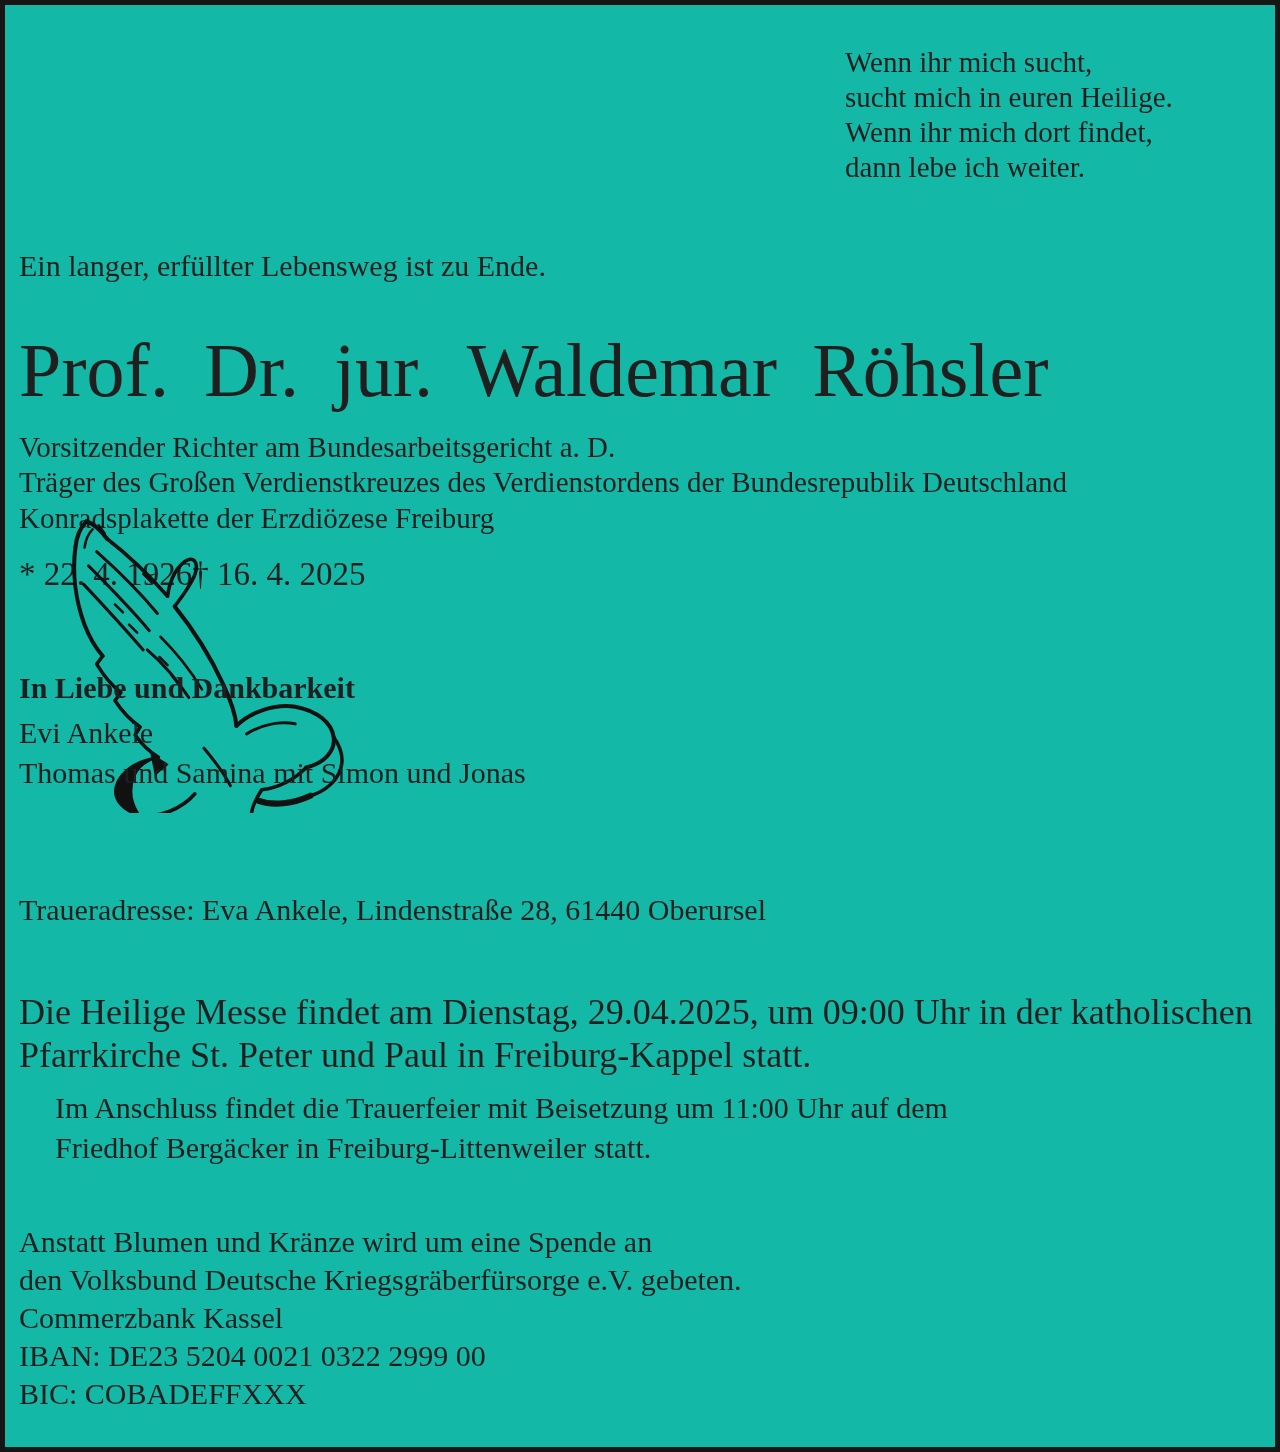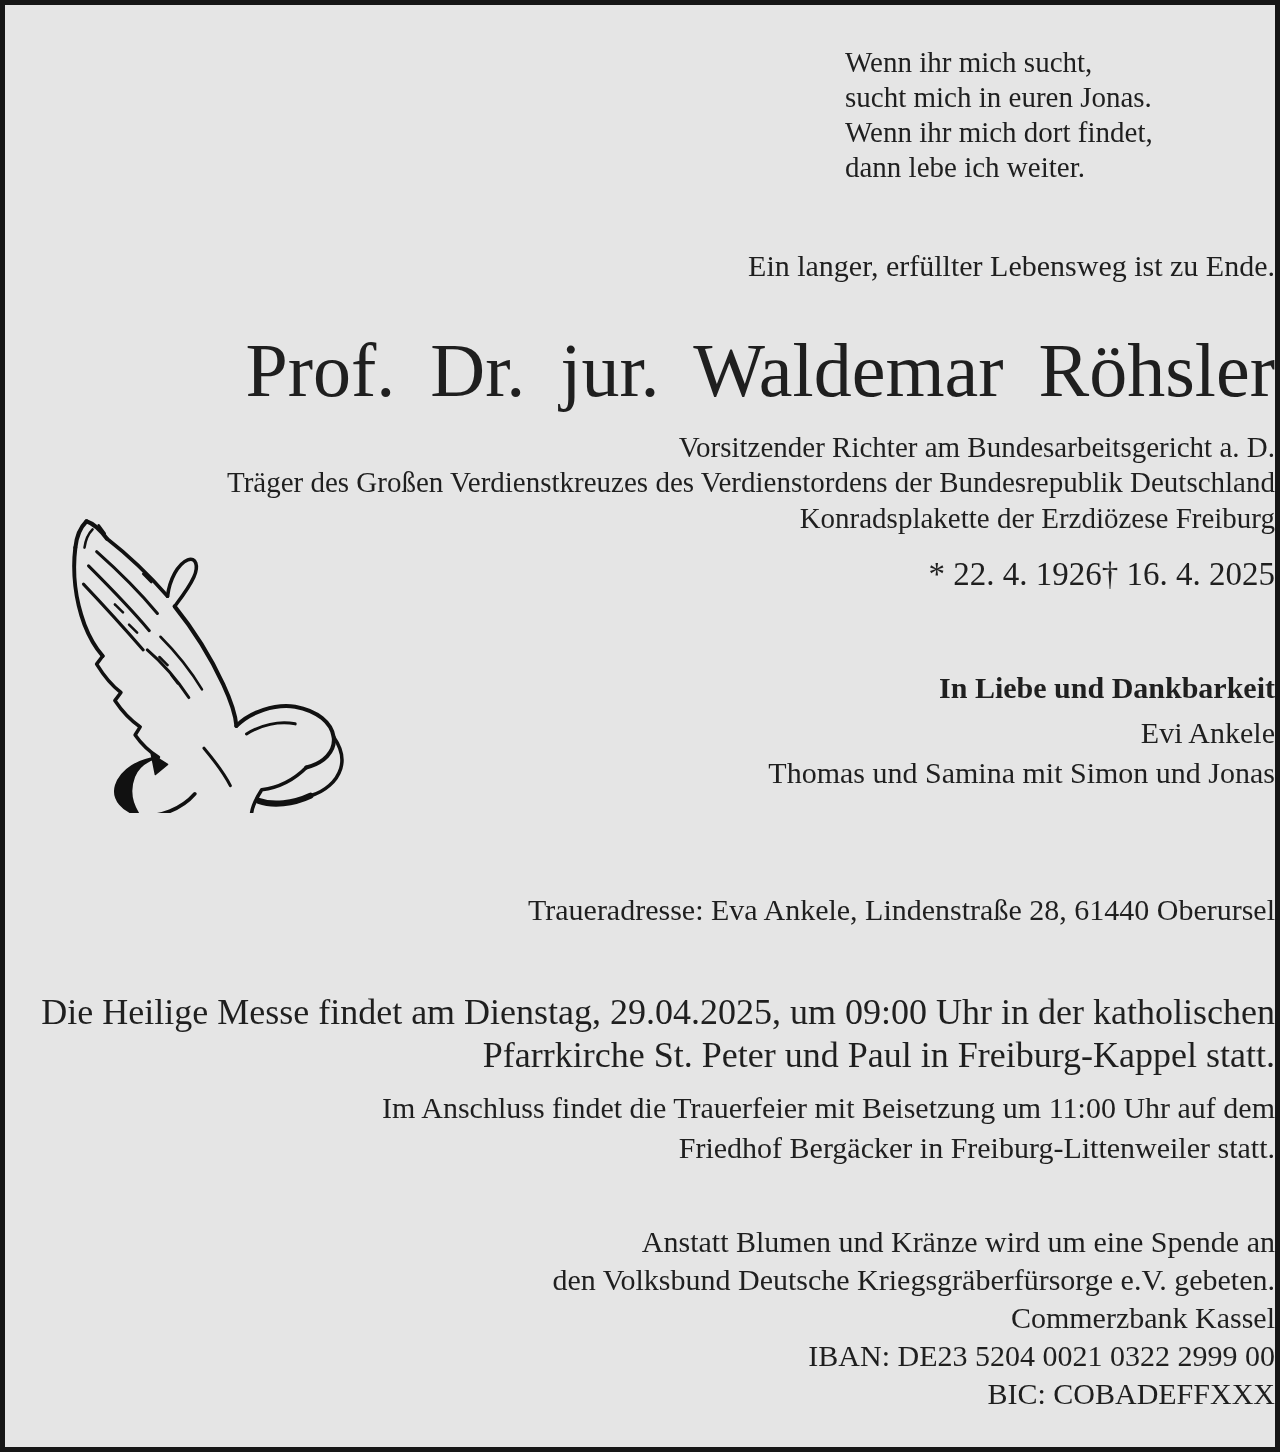--- a/index.html
+++ b/index.html
@@ -6,31 +6,31 @@
   html, body {
     margin: 0;
     padding: 0;
     background: #ffffff;
   }
   .ad {
     position: relative;
     width: 1280px;
     height: 1452px;
     box-sizing: border-box;
-    background: #e5e5e5;
+    background: #14b8a6;
     border: 5px solid #161616;
     font-family: "Liberation Serif", "DejaVu Serif", serif;
     color: #1f1f1f;
     overflow: hidden;
   }
   .abs { position: absolute; }
   .center {
-    left: 0;
+    left: 14px;
     right: 0;
-    text-align: right;
+    text-align: left;
   }
   .poem {
     left: 840px;
     top: 40px;
     font-size: 29px;
     line-height: 35px;
     text-align: left;
   }
   .intro {
     top: 244px;
@@ -65,21 +65,21 @@
   .burial       { top: 1083px; font-size: 30px; line-height: 40px; padding-left: 36px; }
   .donation     { top: 1218px; font-size: 30px; line-height: 38px; }
 </style>
 </head>
 <body>
 
 <div class="ad">
 
   <div class="abs poem">
     <div>Wenn ihr mich sucht,</div>
-    <div>sucht mich in euren Jonas.</div>
+    <div>sucht mich in euren Heilige.</div>
     <div>Wenn ihr mich dort findet,</div>
     <div>dann lebe ich weiter.</div>
   </div>
 
   <div class="abs center intro">Ein langer, erfüllter Lebensweg ist zu Ende.</div>
 
   <h1 class="abs center name">Prof. Dr. jur. Waldemar Röhsler</h1>
 
   <div class="abs center subline">Vorsitzender Richter am Bundesarbeitsgericht a. D.</div>
   <div class="abs center honor1">Träger des Großen Verdienstkreuzes des Verdienstordens der Bundesrepublik Deutschland</div>

